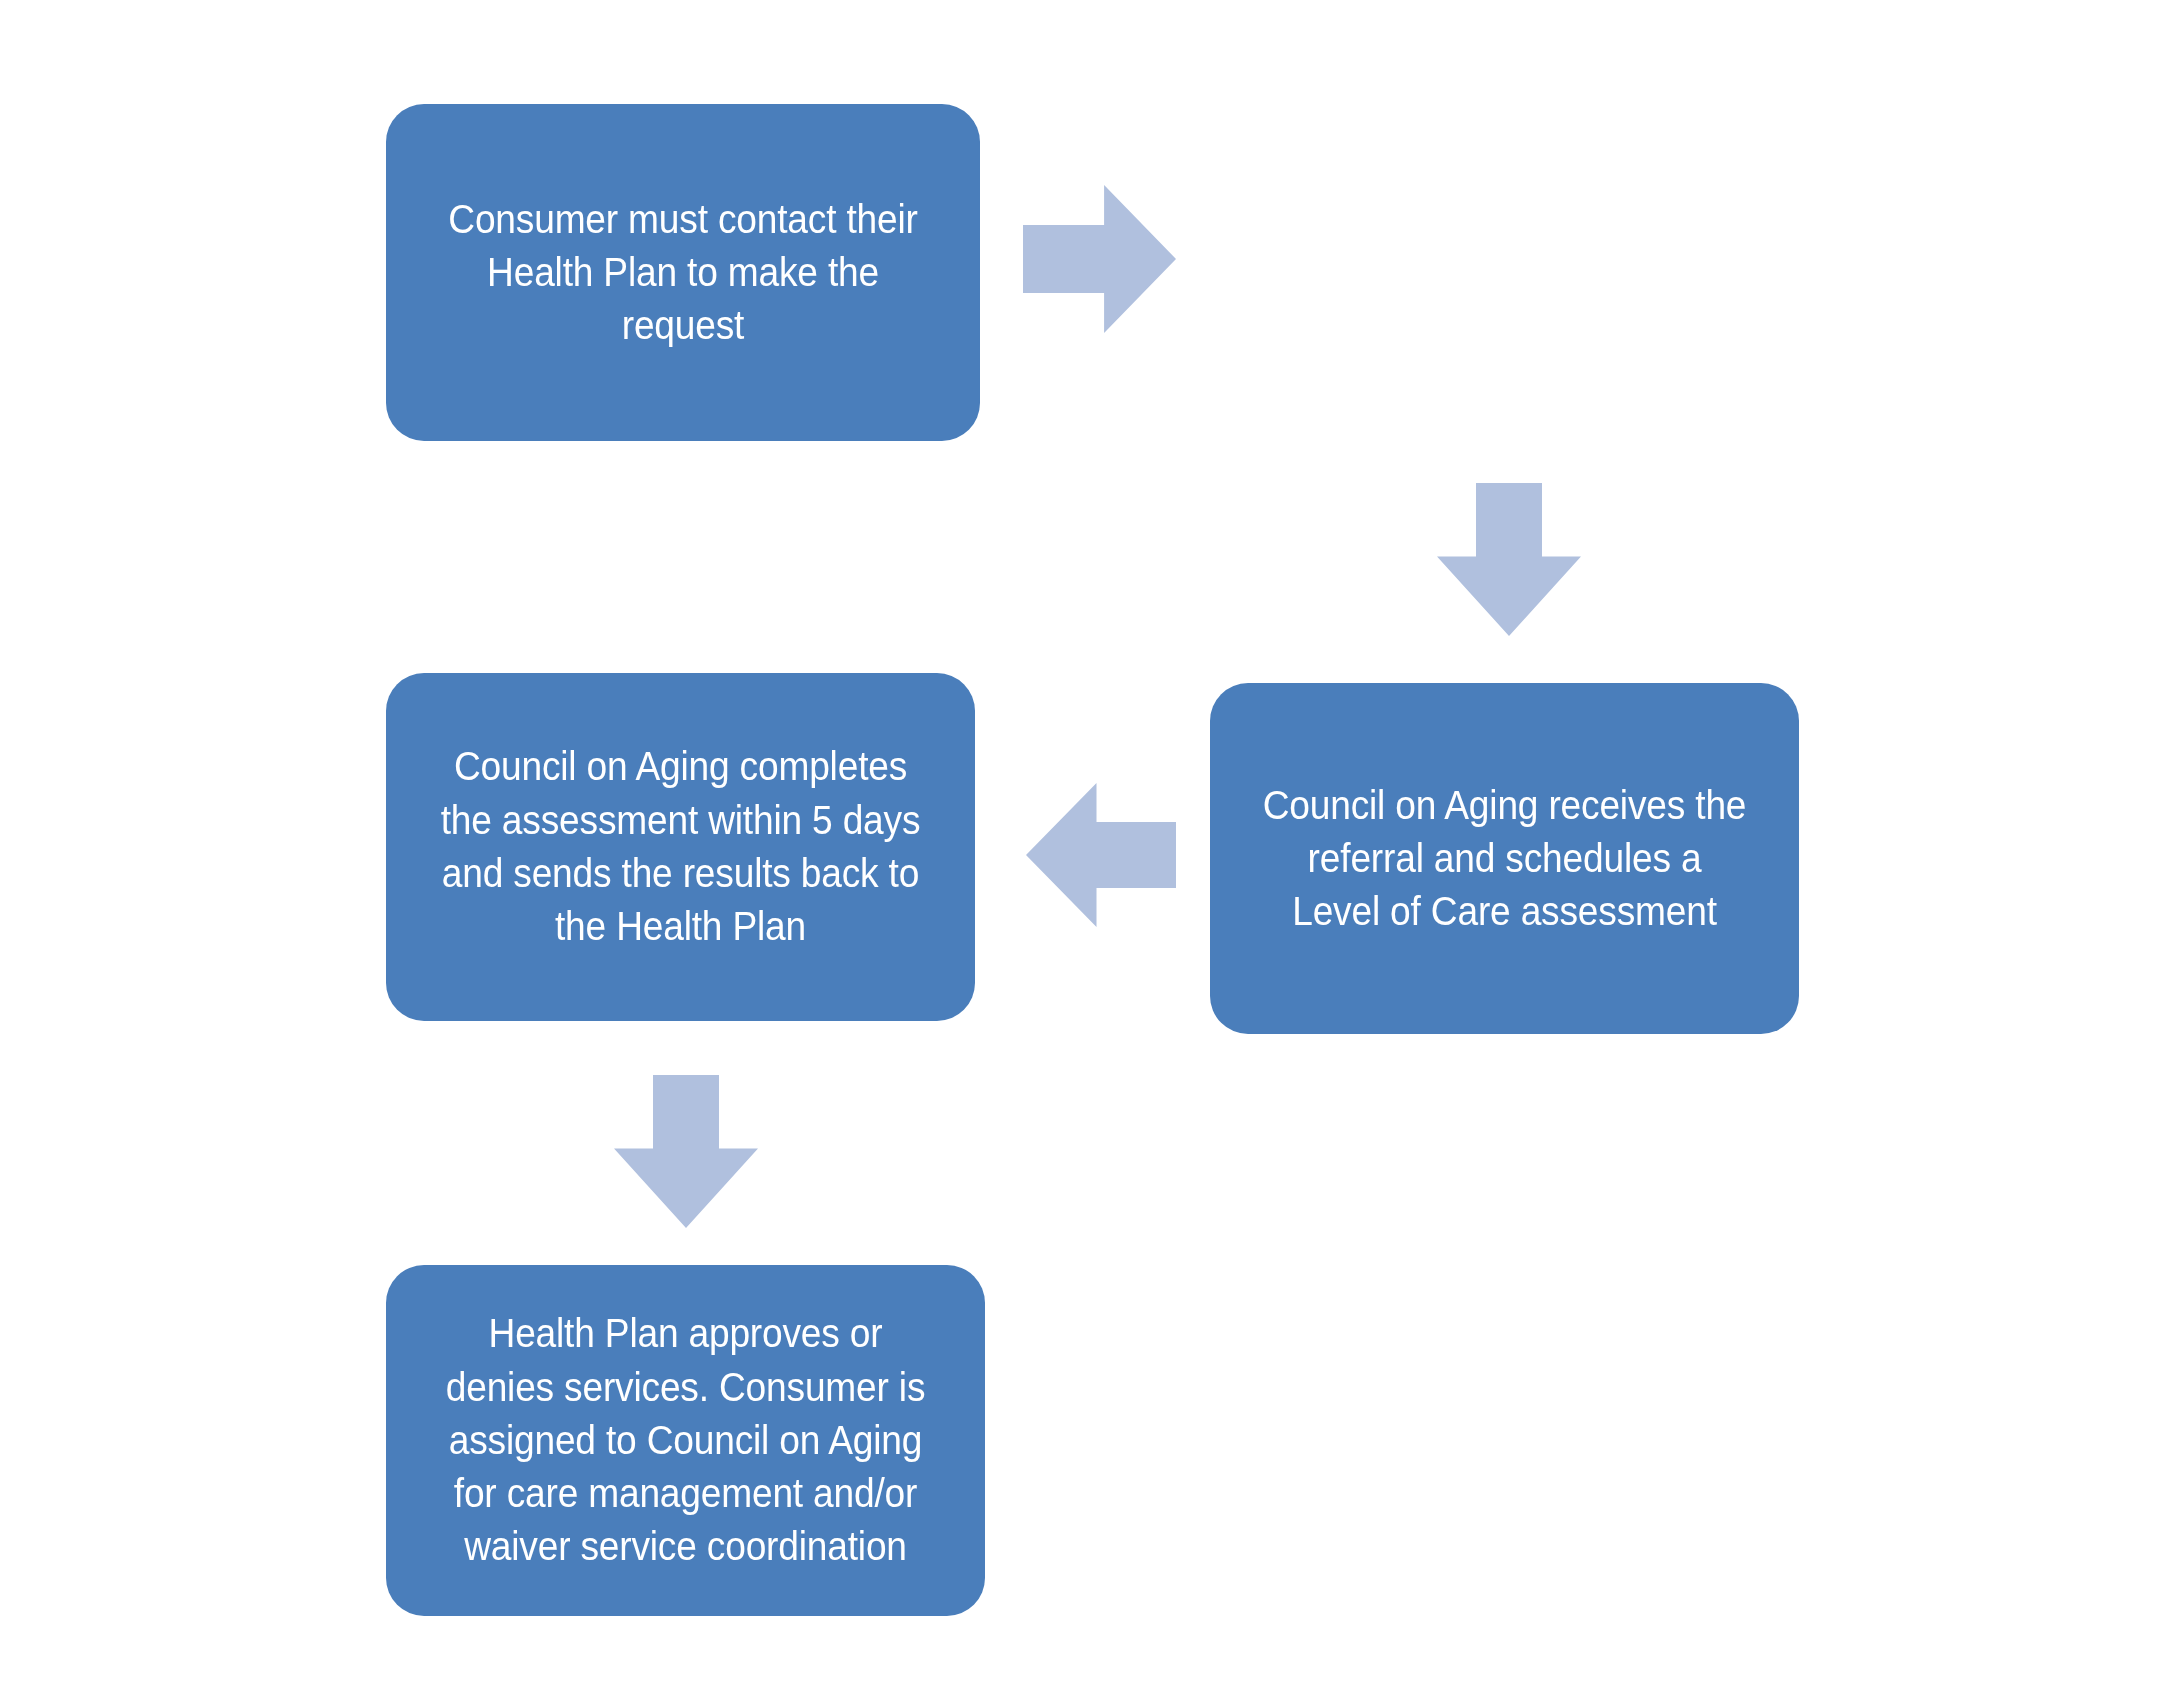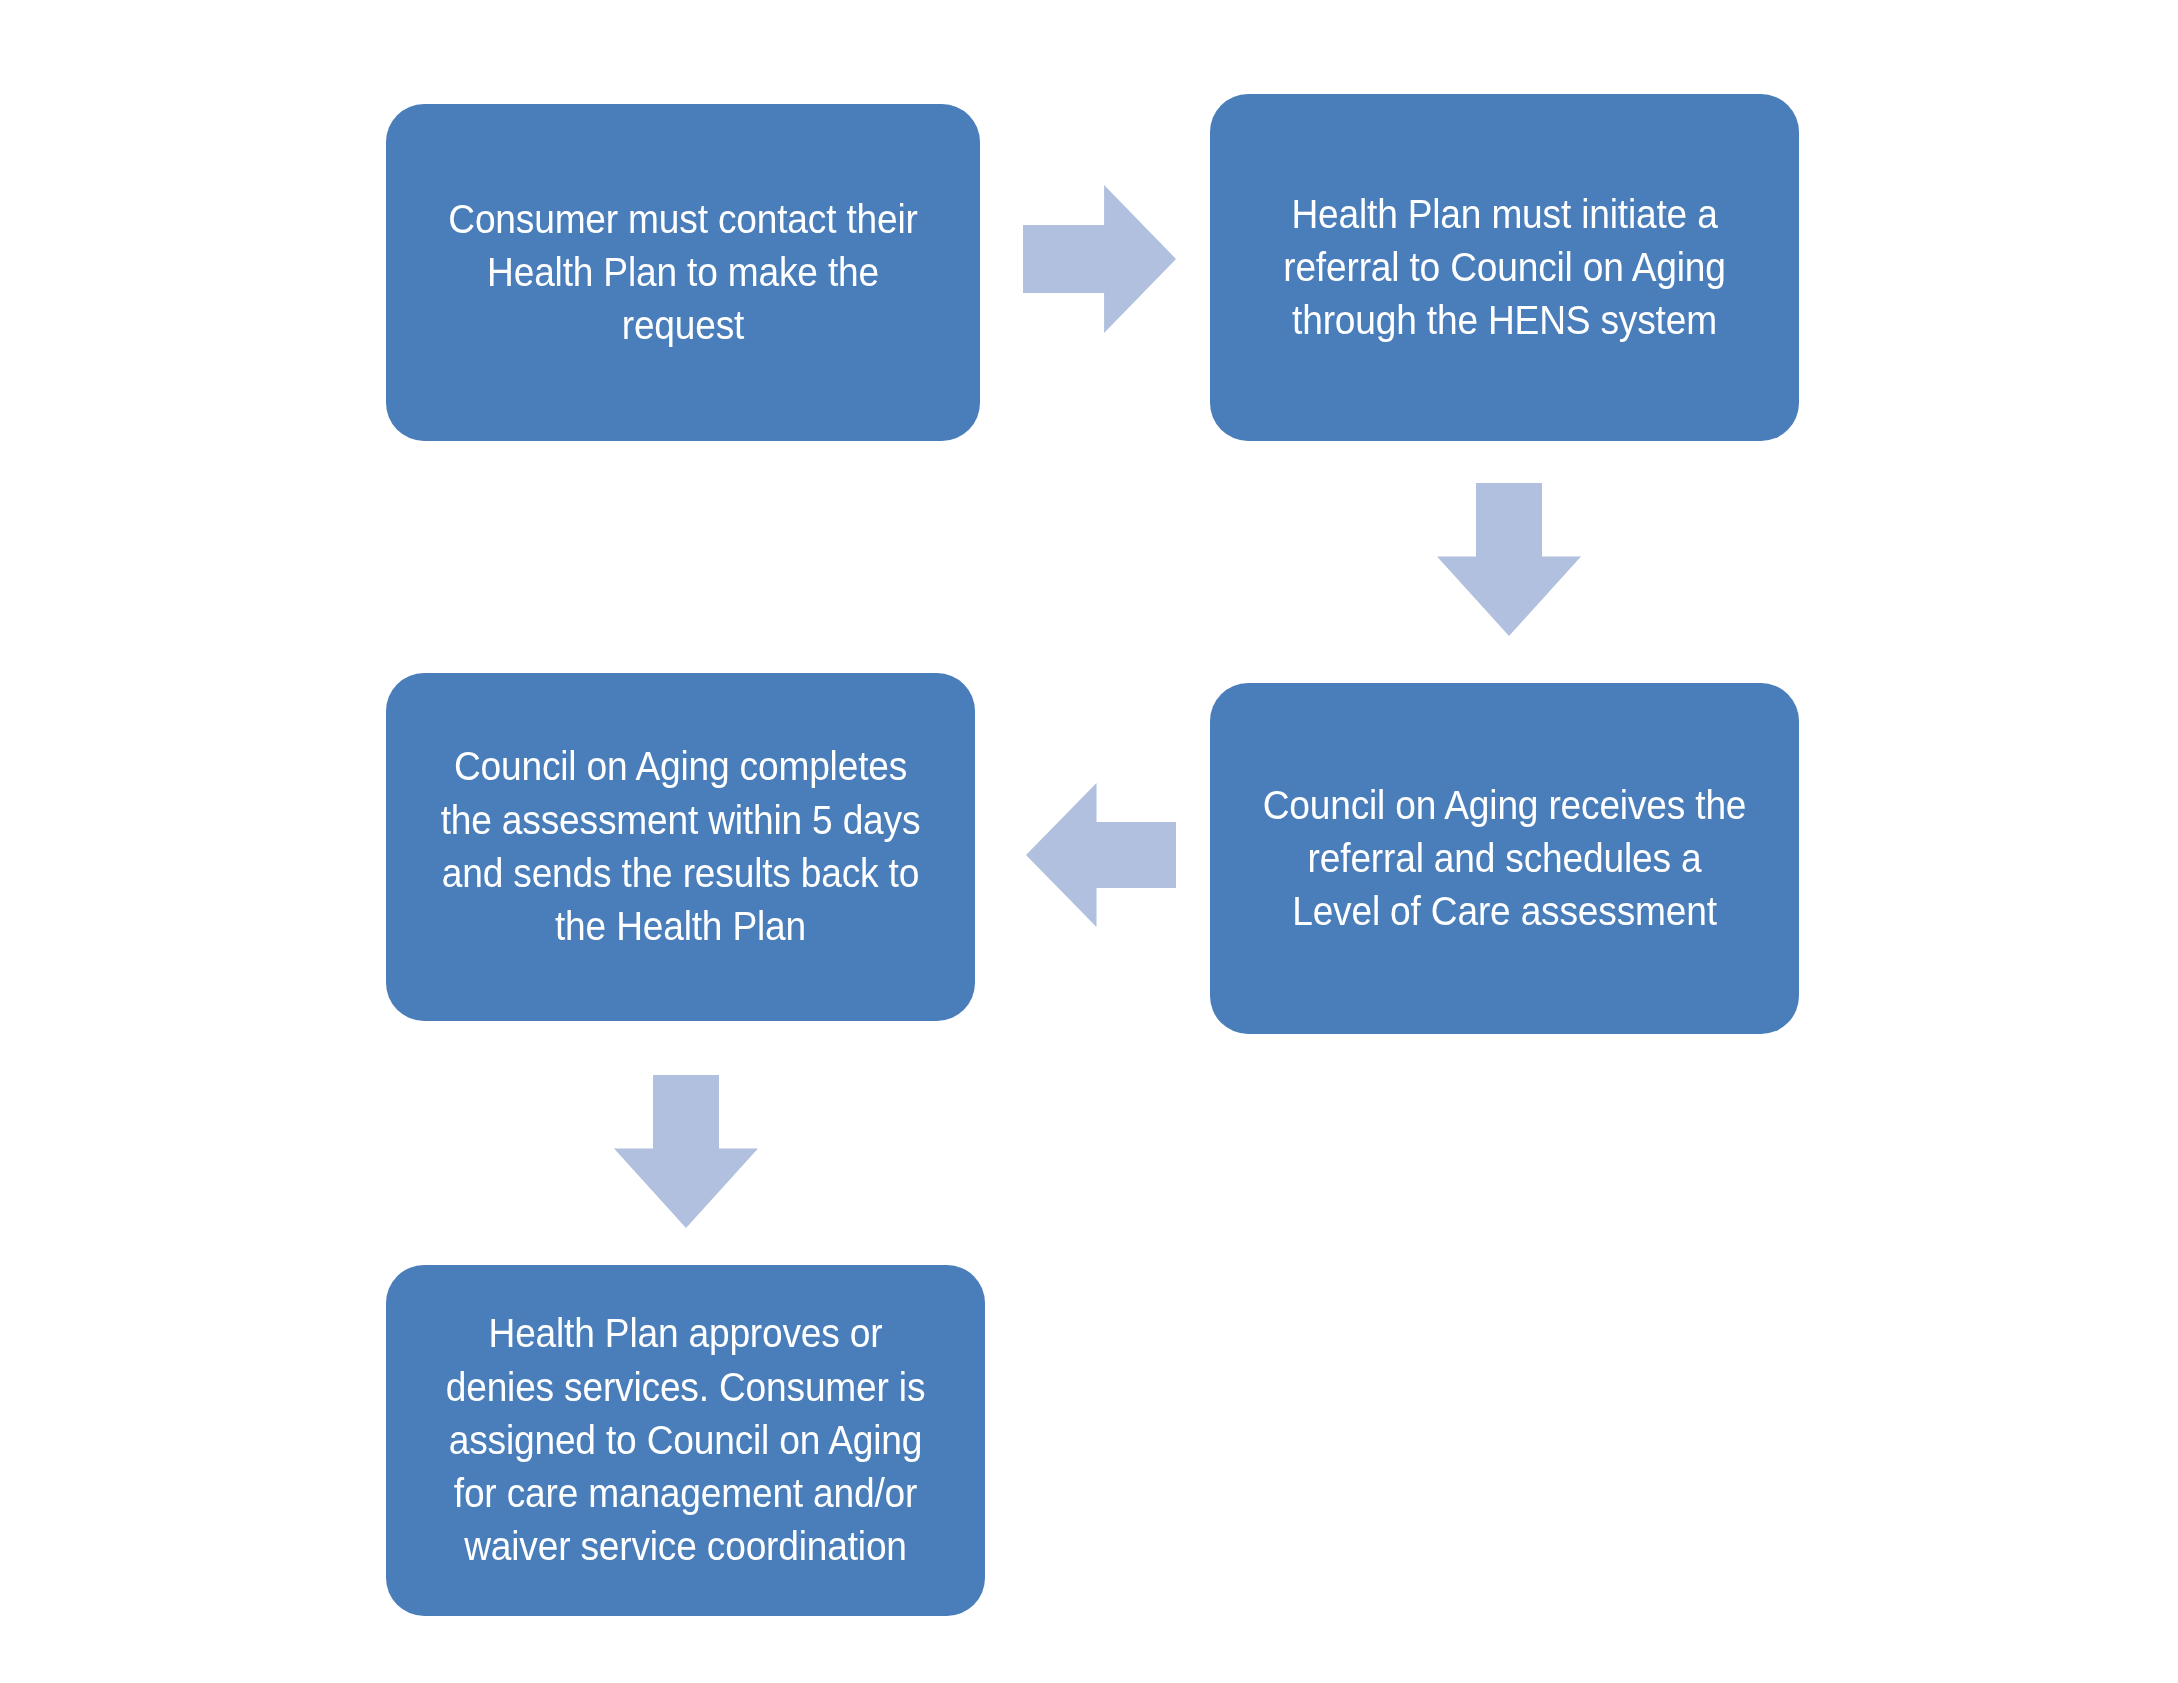--- a/index.html
+++ b/index.html
@@ -59,23 +59,20 @@
 </style>
 </head>
 <body>
 
 <div id="canvas">
 
   <div class="node" id="node-1">
     <div class="node-label">Consumer must contact their Health Plan to make the request</div>
   </div>
 
-  <div class="node" id="node-2">
-    <div class="node-label">Health Plan must initiate a referral to Council on Aging through the HENS system</div>
-  </div>
 
   <div class="node" id="node-3">
     <div class="node-label">Council on Aging completes the assessment within 5 days and sends the results back to the Health Plan</div>
   </div>
 
   <div class="node" id="node-4">
     <div class="node-label">Council on Aging receives the referral and schedules a Level of Care assessment</div>
   </div>
 
   <div class="node" id="node-5">

